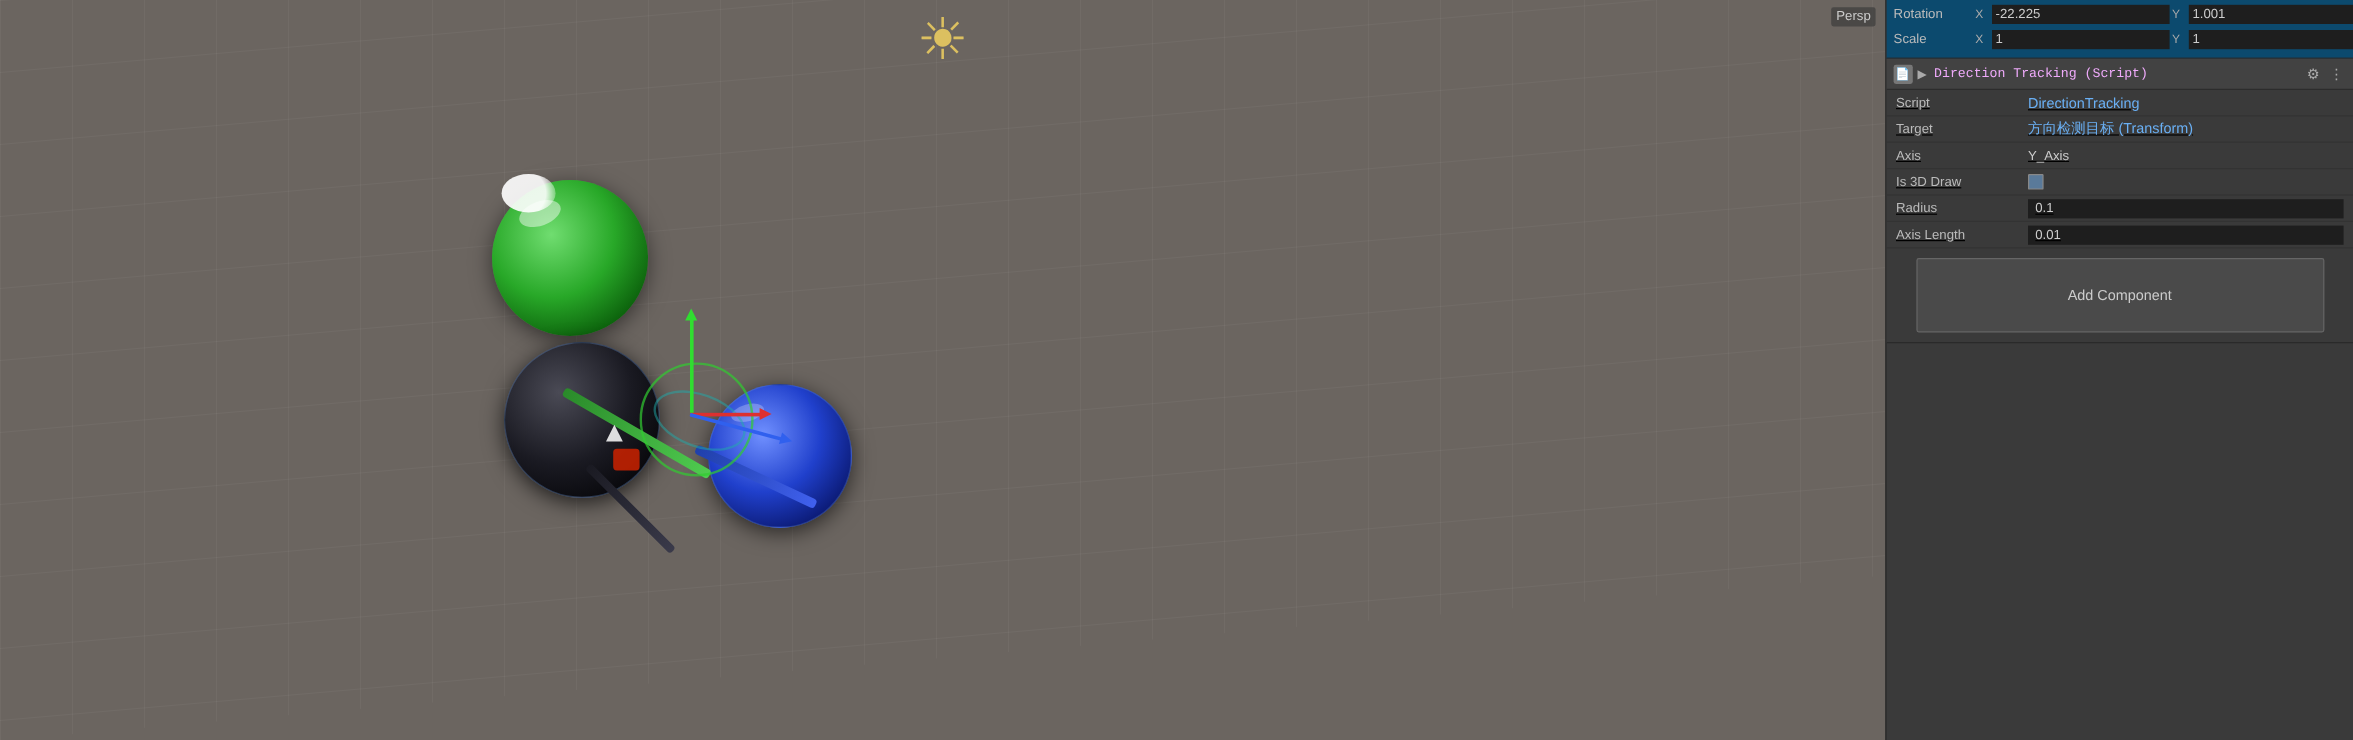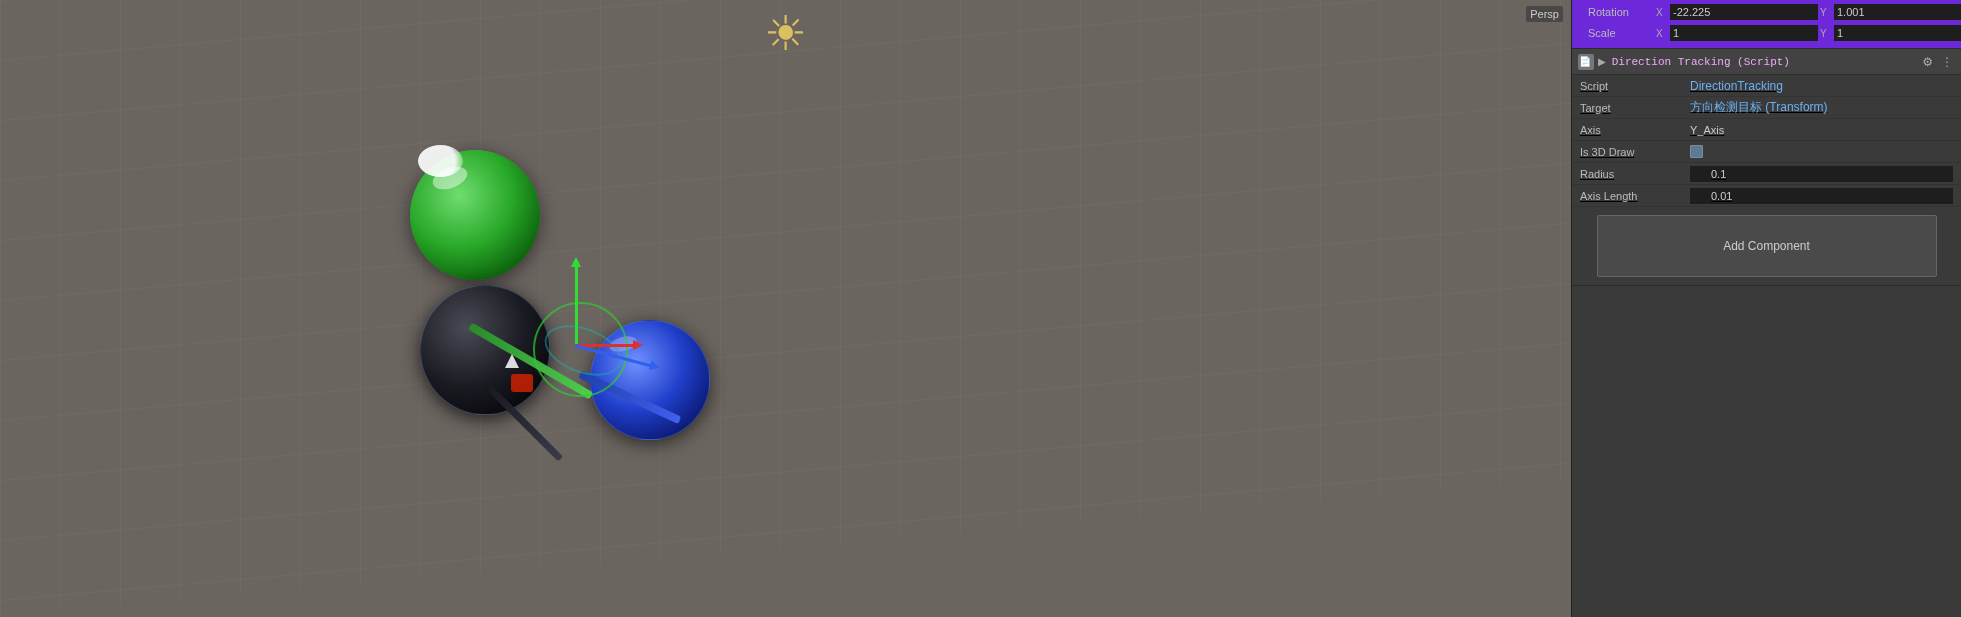--- a/index.html
+++ b/index.html
@@ -281,23 +281,23 @@
       background: #3a3a3a;
       display: flex;
       flex-direction: column;
       border-left: 1px solid #222;
       overflow-y: auto;
       overflow-x: hidden;
     }
 
     
     .section-transform {
-      background: #6d28d9;
+      background: #0c4a6e;
       border-bottom: 1px solid #2a2a2a;
-      padding: 2px 6px 4px 16px;
+      padding: 2px 6px 4px 6px;
     }
     .transform-row {
       display: flex;
       align-items: center;
       height: 20px;
       margin-bottom: 1px;
     }
     .transform-label {
       color: #bbb;
       width: 68px;
@@ -402,21 +402,21 @@
       flex: 1;
       cursor: pointer;
     }
     .prop-value-field {
       flex: 1;
       background: #1e1e1e;
       border: none;
       color: #ccc;
       font-size: 11px;
       height: 16px;
-      padding: 0 21px;
+      padding: 0 6px;
       outline: none;
     }
     .section-divider-label {
       color: #bbb;
       font-size: 11px;
       font-weight: 600;
       padding: 4px 8px 2px 8px;
       background: #3a3a3a;
     }
     .checkbox-fake {

